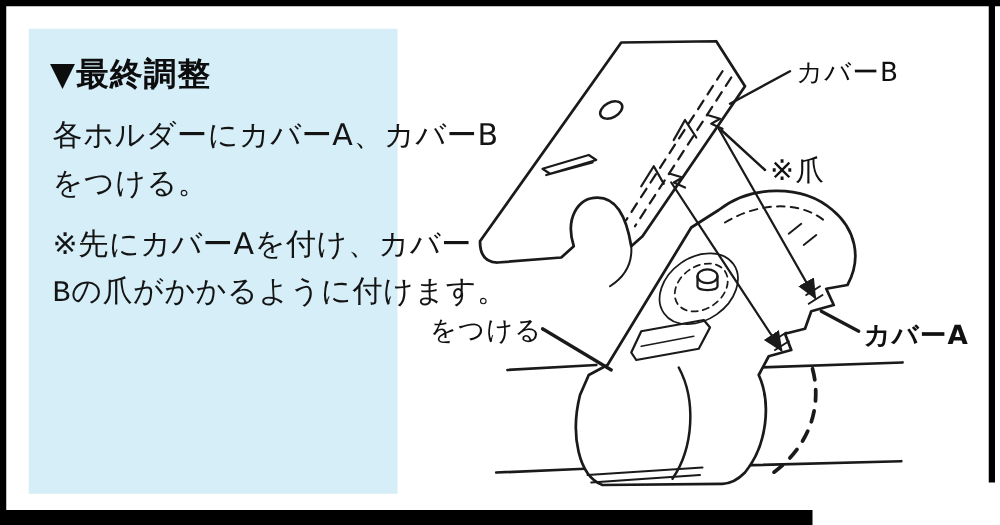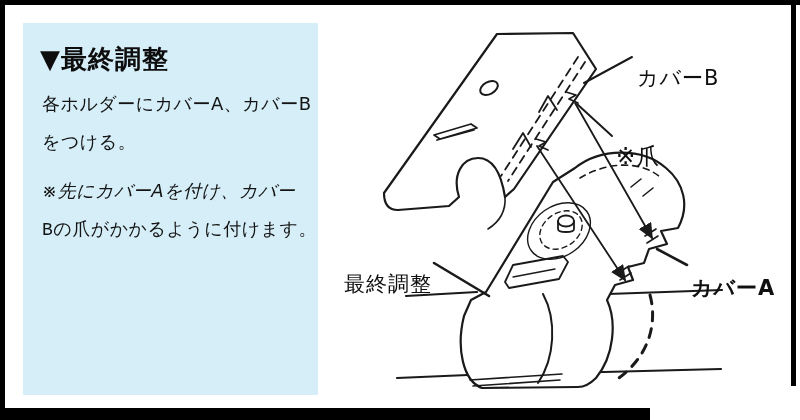--- a/index.html
+++ b/index.html
@@ -20,30 +20,29 @@
     position:absolute;left:23px;top:23px;width:295px;height:372px;
     background:#d5eef8;
   }
   .heading{
     position:absolute;left:40px;top:42px;
     font-size:26px;font-weight:bold;color:#0d0d0d;letter-spacing:1px;
     white-space:nowrap;
   }
   .bodyline{
     position:absolute;left:42px;
-    font-size:18px;color:#141414;letter-spacing:0.5px;white-space:nowrap;
+    font-size:24px;color:#141414;letter-spacing:0.5px;white-space:nowrap;
   }
-  .l1{top:92px;} .l2{top:130px;text-align:center;} .l3{top:179px;font-style:italic;} .l4{top:217px;font-family:Liberation Mono, monospace;}
+  .l1{top:92px;} .l2{top:130px;text-align:center;} .l3{top:179px;} .l4{top:217px;font-family:Liberation Mono, monospace;}
 
   
   svg.diagram{position:absolute;left:0;top:0;}
   .dlabel{
     position:absolute;font-size:21px;color:#101010;letter-spacing:1px;
     white-space:nowrap;
-    margin-top:20px;
   }
   .lbl-cover-b{left:637px;top:44px;}
   .lbl-claw{left:616px;top:121px;font-size:23px;}
   .lbl-holder{left:344px;top:250px;}
   .lbl-cover-a{left:691px;top:254px;font-weight:bold;}
 </style>
 </head>
 <body>
 
 <div class="frame frame-top"></div>
@@ -125,14 +124,14 @@
       <path d="M632,57 L584,83" stroke-width="2"></path>
       <path d="M612,136 L577,104" stroke-width="2"></path>
       <path d="M434,263 L489,296" stroke-width="2.6"></path>
       <path d="M687,265 L657,249" stroke-width="2.6"></path>
     </g>
   </g>
 </svg>
 
 <div class="dlabel lbl-cover-b">カバーB</div>
 <div class="dlabel lbl-claw">※爪</div>
-<div class="dlabel lbl-holder">最終調整</div>
+<div class="dlabel lbl-holder">をつける</div>
 <div class="dlabel lbl-cover-a">カバーA</div>
 
 </body></html>

